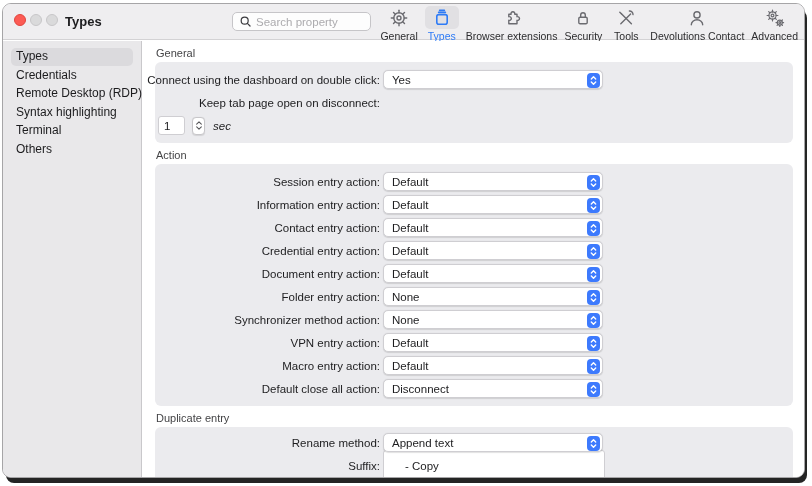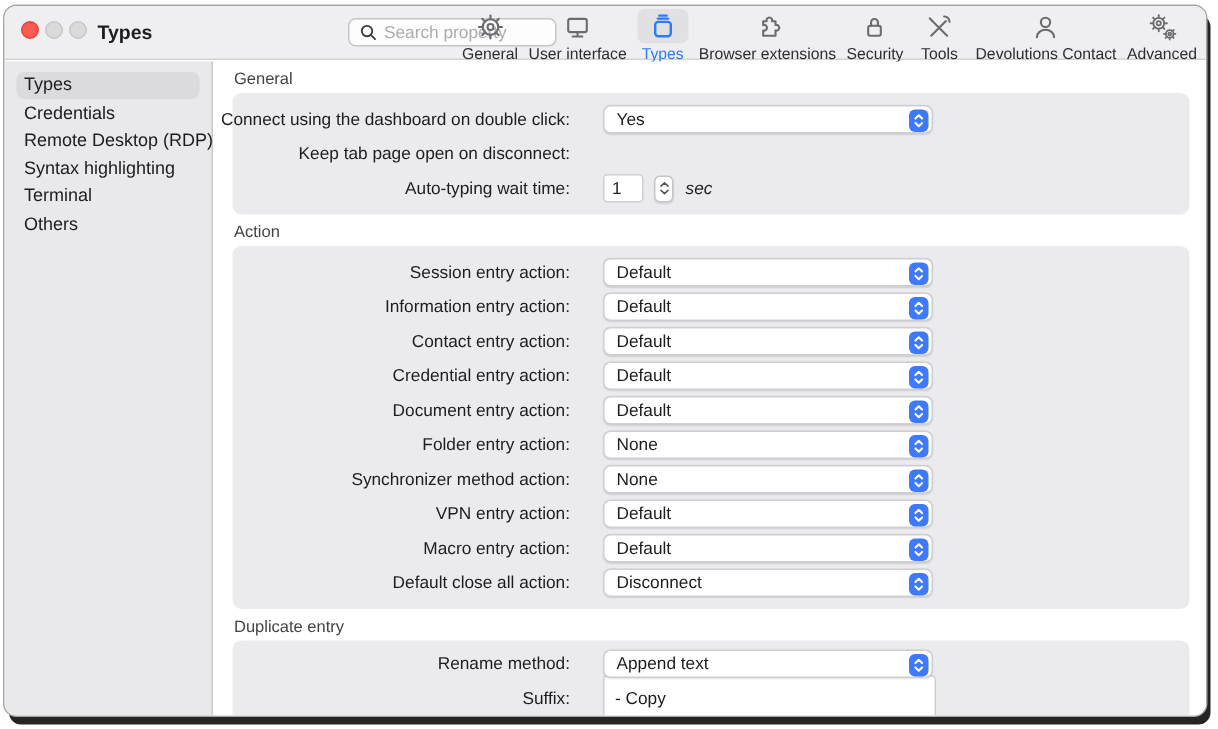--- a/index.html
+++ b/index.html
@@ -61,21 +61,21 @@
     position:absolute; left:140px; top:37px; right:0; bottom:0;
     background:#ffffff; padding:0 11px 0 12px; overflow:hidden;
   }
   .section-title { font-size:11px; color:#444446; margin:6px 0 3px 1px; }
   .groupbox { background:#ebebee; border-radius:6px; padding:8px 0; }
   .groupbox.duplicate { padding-top:6px; }
   .row { display:flex; height:19px; }
   .row + .row { margin-top:4px; }
   .row-label { width:225px; display:flex; justify-content:flex-end; align-items:center; }
   .row-label span { font-size:11.5px; color:#1d1d1f; white-space:nowrap; }
-  .row-control { margin-left:22px; display:flex; align-items:center; }
+  .row-control { margin-left:3px; display:flex; align-items:center; }
   .select {
     position:relative; width:220px; height:19px; background:#ffffff;
     border:0.5px solid #cfced2; border-radius:5px;
     box-shadow:0 0.5px 1px rgba(0,0,0,0.12);
     display:flex; align-items:center; cursor:default;
   }
   .select-value { font-size:11.5px; color:#1d1d1f; padding-left:8px; white-space:nowrap; }
   .select-cap {
     position:absolute; right:2px; top:2px; width:13px; height:15px;
     background:#3d7afd; border-radius:4px;
@@ -89,21 +89,21 @@
   }
   .mini-stepper {
     margin-left:7px; width:13px; height:18px; background:#ffffff;
     border:0.5px solid #c7c6c9; border-radius:4px; box-shadow:0 0.5px 1px rgba(0,0,0,0.1);
     display:flex; align-items:center; justify-content:center;
   }
   .mini-stepper svg { stroke:#565659; fill:none; stroke-width:1.3; stroke-linecap:round; stroke-linejoin:round; }
   .row-suffix { margin-left:8px; font-size:11.5px; color:#1d1d1f;font-style:italic; }
   .text-input {
     width:222px; height:31px; border:0.5px solid #cfced2; border-radius:3px;
-    font-size:11.5px; color:#1d1d1f; padding-left:7px; outline:none; background:#ffffff;
+    font-size:11.5px; color:#1d1d1f; padding-left:21px; outline:none; background:#ffffff;
     font-family:"Liberation Sans", sans-serif;
   }
 </style>
 </head>
 <body>
 
 <div class="window">
 
   <div class="titlebar">
     <div class="traffic t-close"></div>
@@ -132,30 +132,20 @@
               <line x1="10" y1="4.8" x2="10" y2="2.3"></line>
           <line x1="13.7" y1="13.7" x2="15.5" y2="15.5"></line>
               <line x1="6.3" y1="13.7" x2="4.5" y2="15.5"></line>
           <line x1="13.7" y1="6.3" x2="15.5" y2="4.5"></line>
               <line x1="6.3" y1="6.3" x2="4.5" y2="4.5"></line>
         </svg>
           </div>
         <div class="tb-label">General</div>
       </div>
 
-      <div class="tb-item">
-        <div class="tb-iconwrap">
-            <svg width="20" height="20" viewBox="0 0 20 20">
-          <rect x="3.8" y="4.6" width="12.4" height="8.8" rx="1.4"></rect>
-          <line x1="10" y1="13.4" x2="10" y2="16"></line>
-              <line x1="6.8" y1="16.3" x2="13.2" y2="16.3"></line>
-        </svg>
-          </div>
-        <div class="tb-label">User interface</div>
-      </div>
 
       <div class="tb-item selected">
         <div class="tb-iconwrap">
             <svg width="20" height="20" viewBox="0 0 20 20">
           <rect x="4.8" y="6.6" width="10.4" height="9.6" rx="2"></rect>
           <line x1="6.6" y1="4.4" x2="13.4" y2="4.4"></line>
               <line x1="7.6" y1="2.4" x2="12.4" y2="2.4"></line>
         </svg>
           </div>
         <div class="tb-label">Types</div>
@@ -258,23 +248,20 @@
               </span>
           </div>
         </div>
       </div>
       <div class="row">
         <div class="row-label">
             <span>Keep tab page open on disconnect:</span>
           </div>
       </div>
       <div class="row">
-        <div class="row-label">
-            <span>Auto-typing wait time:</span>
-          </div>
         <div class="row-control">
           <input class="small-input" value="1" style="">
           <span class="mini-stepper">
               <svg width="10" height="15" viewBox="0 0 12 17">
                 <path d="M3.2 6.8 L6 4.2 L8.8 6.8"></path>
                 <path d="M3.2 10.2 L6 12.8 L8.8 10.2"></path>
               </svg>
             </span>
           <span class="row-suffix">sec</span>
         </div>

